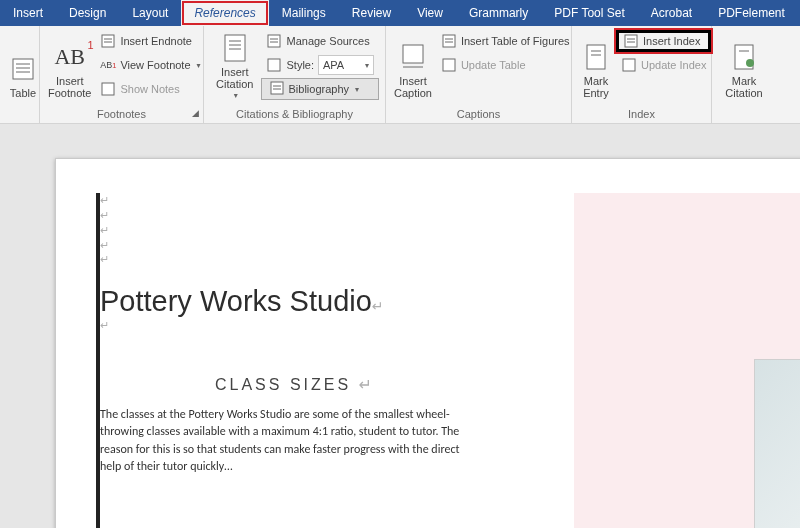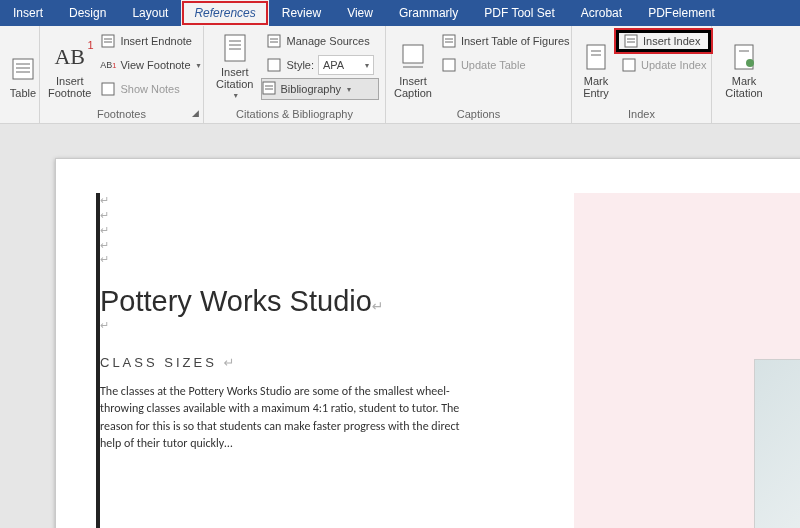--- a/index.html
+++ b/index.html
@@ -102,21 +102,21 @@
   .small-btn.highlight { outline:2px solid #d4232a; outline-offset:0; }
   .chev { font-size: 8px; color:#666; margin-left:2px; }
 
   .style-row { display:flex; align-items:center; gap:4px; }
   .style-select {
     border:1px solid #c8c8c8; background:#fff; height:20px; width:56px;
     font-size:11px; padding:0 4px; display:inline-flex; align-items:center; justify-content:space-between;
   }
   .biblio-btn {
     border:1px solid #a7a7a7; background:#e4e4e4; height:22px;
-    display:inline-flex; align-items:center; gap:4px; padding:0 0;
+    display:inline-flex; align-items:center; gap:4px; padding:0 8px;
   }
 
   
   .doc-icon rect { fill:#fff; stroke:#6b6b6b; stroke-width:1; }
   .doc-icon line { stroke:#6b6b6b; stroke-width:1; }
 
   
   .docwrap {
     background:#e6e6e6;
     height: calc(528px - 26px - 98px);
@@ -132,21 +132,21 @@
     border:1px solid #c9c9c9;
     min-height:500px;
   }
   .page-inner { padding: 34px 34px 0 44px; display:flex; }
   .leftcol { width:390px; }
   .parmarks { font-size:11px; color:#999; line-height:1.35; font-family:Calibri, sans-serif; }
   .parmarks div::after { content:""; }
   .pm { color:#b0b0b0; }
   .studio { font-family:"Times New Roman", serif; font-size:29px; color:#2d2d2d; margin-top:18px; }
   .title  { font-family:"Times New Roman", serif; font-size:46px; color:#2d2d2d; margin-top:-2px; letter-spacing:0.2px; }
-  .heading { font-family:"Times New Roman", serif; font-size:13px; letter-spacing:3px; color:#444; margin-top:22px; font-variant:small-caps; }
+  .heading { font-family:"Times New Roman", serif; font-size:16px; letter-spacing:3px; color:#444; margin-top:42px; font-variant:small-caps;text-align:center; }
   .body  { font-family:Calibri,"Segoe UI",sans-serif; font-size:12px; color:#333; margin-top:12px; line-height:1.45; width:380px; }
 
   .pinkpanel {
     position:absolute; right:-260px; top:34px; width:500px; height:460px;
     background:#fbecee;
   }
   .image-slot {
     position:absolute; right:-260px; top:200px; width:320px; height:220px;
     background:linear-gradient(135deg,#d7e2e4 0%,#e9eff0 45%,#cfd9db 100%);
     border:1px solid #cfcfcf;
@@ -154,20 +154,21 @@
   .gutter { position:absolute; left:40px; top:34px; width:4px; height:470px; background:#222; }
 </style>
 </head>
 <body>
 
 <div class="menubar">
   <div class="tab">Insert</div>
   <div class="tab">Design</div>
   <div class="tab">Layout</div>
   <div class="tab active highlight">References</div>
+  <div class="tab">Mailings</div>
   <div class="tab">Review</div>
   <div class="tab">View</div>
   <div class="tab">Grammarly</div>
   <div class="tab">PDF Tool Set</div>
   <div class="tab">Acrobat</div>
   <div class="tab">PDFelement</div>
 </div>
 
 <div class="ribbon">
 

